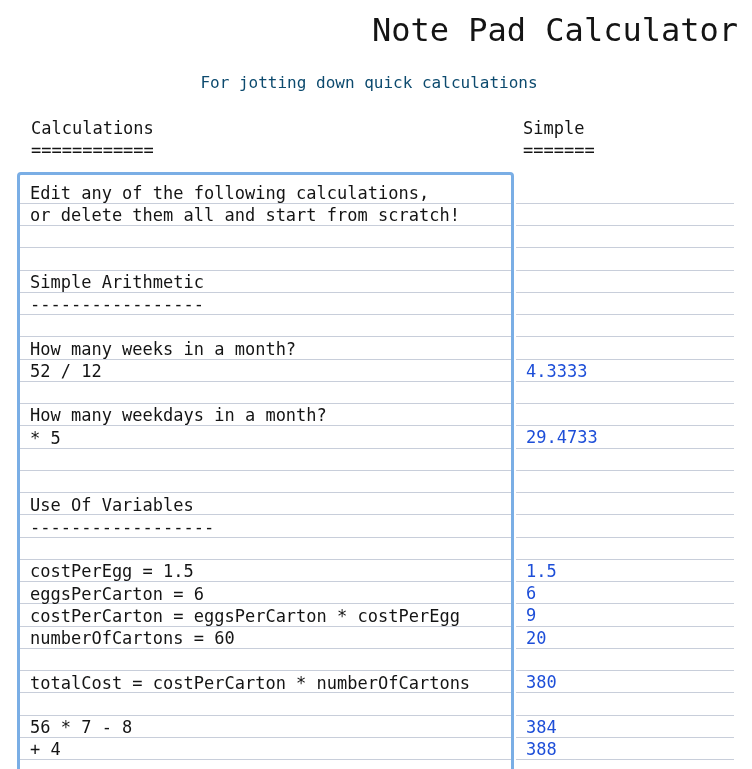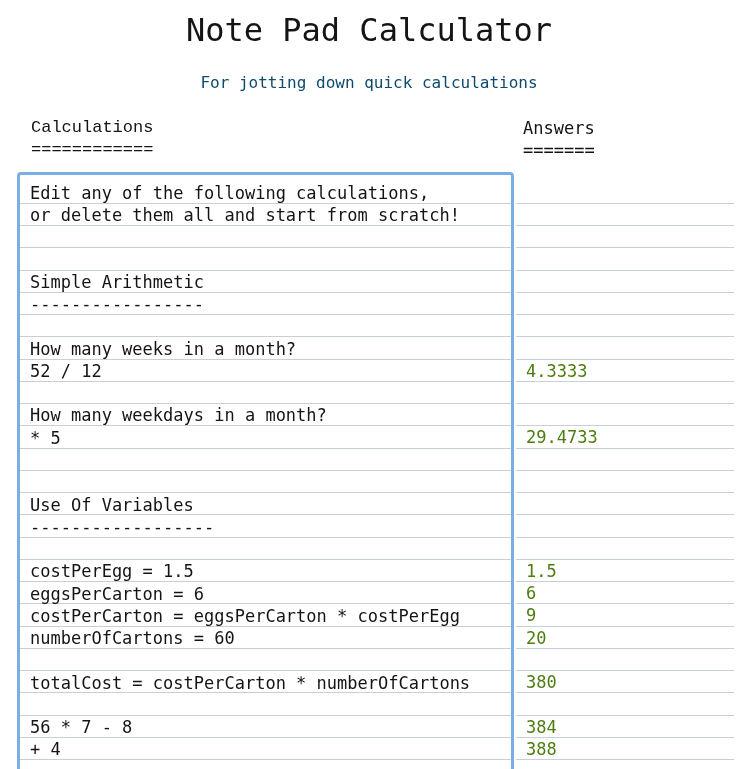--- a/index.html
+++ b/index.html
@@ -9,21 +9,21 @@
     width: 752px;
     height: 769px;
     overflow: hidden;
     font-family: "DejaVu Sans Mono", monospace;
     color: #111;
   }
   .page-title {
     position: absolute;
     left: 0; top: 13px;
     width: 738px;
-    text-align: center;
+    text-align: right;
     font-size: 32px;
     line-height: 34px;
     font-weight: normal;
     letter-spacing: 0;
     color: #141414;
   }
   .page-subtitle {
     position: absolute;
     left: 0; top: 73px;
     width: 738px;
@@ -33,40 +33,40 @@
     color: #0c4a6e;
   }
   .col-header {
     position: absolute;
     top: 117px;
     font-size: 17px;
     line-height: 22.26px;
     white-space: pre;
     color: #141414;
   }
-  #calc-header { left: 31px; font-family: Liberation Mono, monospace; }
+  #calc-header { left: 31px; }
   #ans-header  { left: 523px; }
 
   
   .lines {
     position: absolute;
     top: 181.74px;
     z-index: 0;
   }
   #calc-lines { left: 20px;  width: 491px; }
   #ans-lines  { left: 516px; width: 218px; }
   .row {
     height: 22.26px;
     border-bottom: 1px solid var(--line, #c8ceda);
     font-size: 17px;
     line-height: 22.26px;
     white-space: pre;
     overflow: visible;
   }
-  #ans-lines .row { padding-left: 10px; color: #4d7c0f; }
+  #ans-lines .row { padding-left: 10px; color: #1d4ed8; }
   .row.highlight { color: var(--hl, #f2654a); }
 
   
   #notepad {
     position: absolute;
     left: 17px; top: 172px;
     width: 497px; height: 640px;
     z-index: 1;
     background: transparent;
     border: 3px solid var(--accent, #7aaee5);
@@ -84,21 +84,21 @@
   }
 </style>
 </head>
 <body>
 
 <h1 class="page-title">Note Pad Calculator</h1>
 <p class="page-subtitle">For jotting down quick calculations</p>
 
 <div class="col-header" id="calc-header"><div>Calculations</div><div>============</div></div>
 
-<div class="col-header" id="ans-header"><div>Answers</div><div>=======</div></div>
+<div class="col-header" id="ans-header"><div>Simple</div><div>=======</div></div>
 
 <div class="lines" id="calc-lines">
     <div class="row"></div>
     <div class="row"></div>
     <div class="row"></div>
     <div class="row"></div>
     <div class="row"></div>
     <div class="row"></div>
     <div class="row"></div>
     <div class="row"></div>

